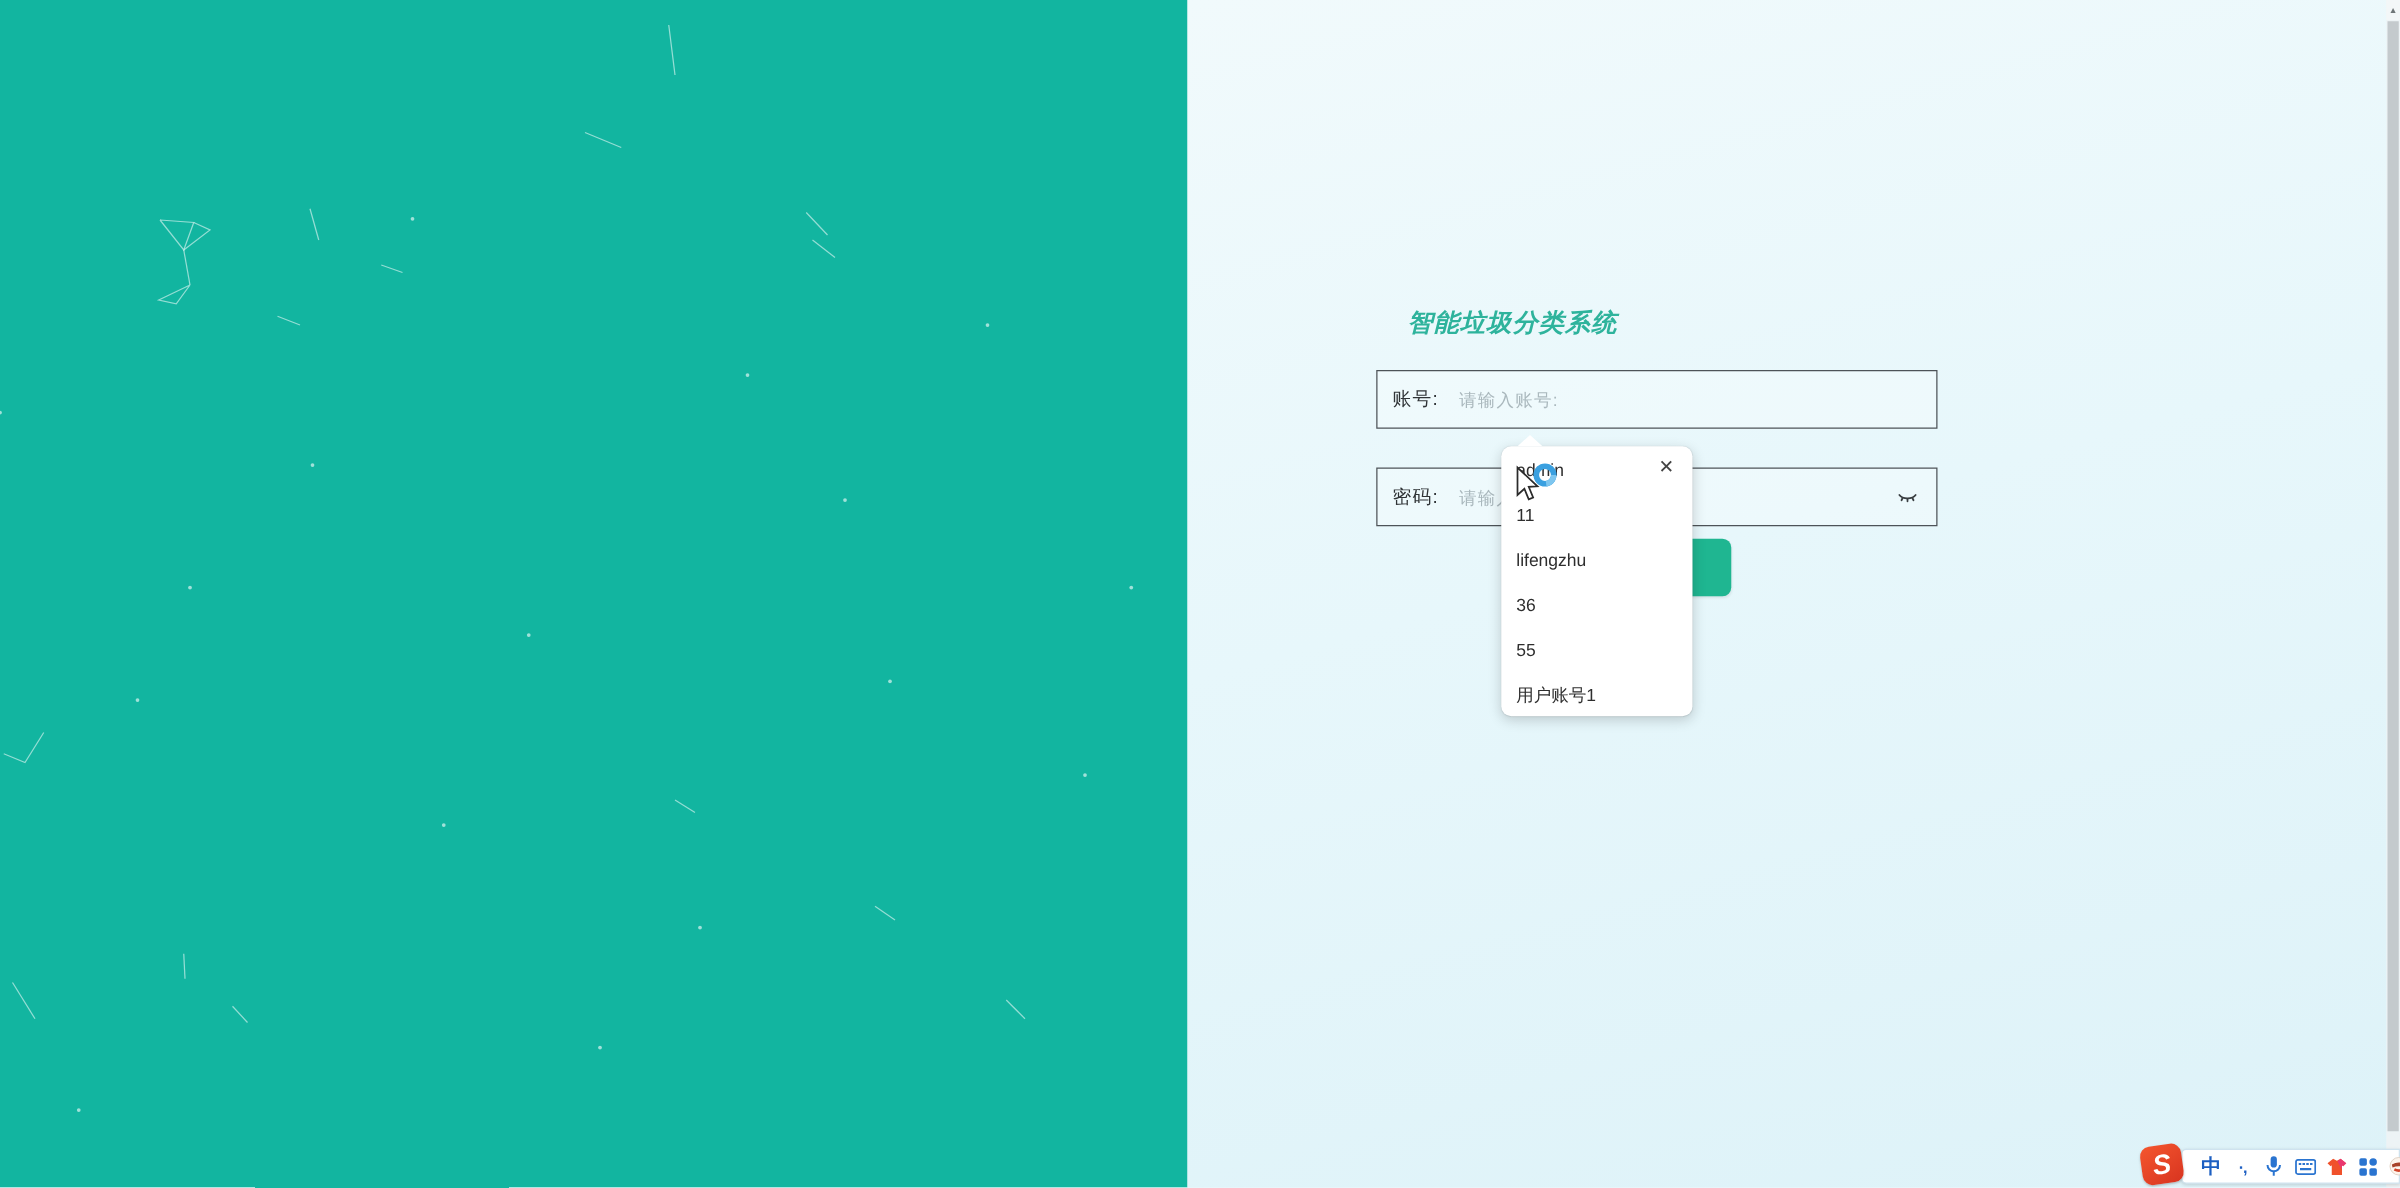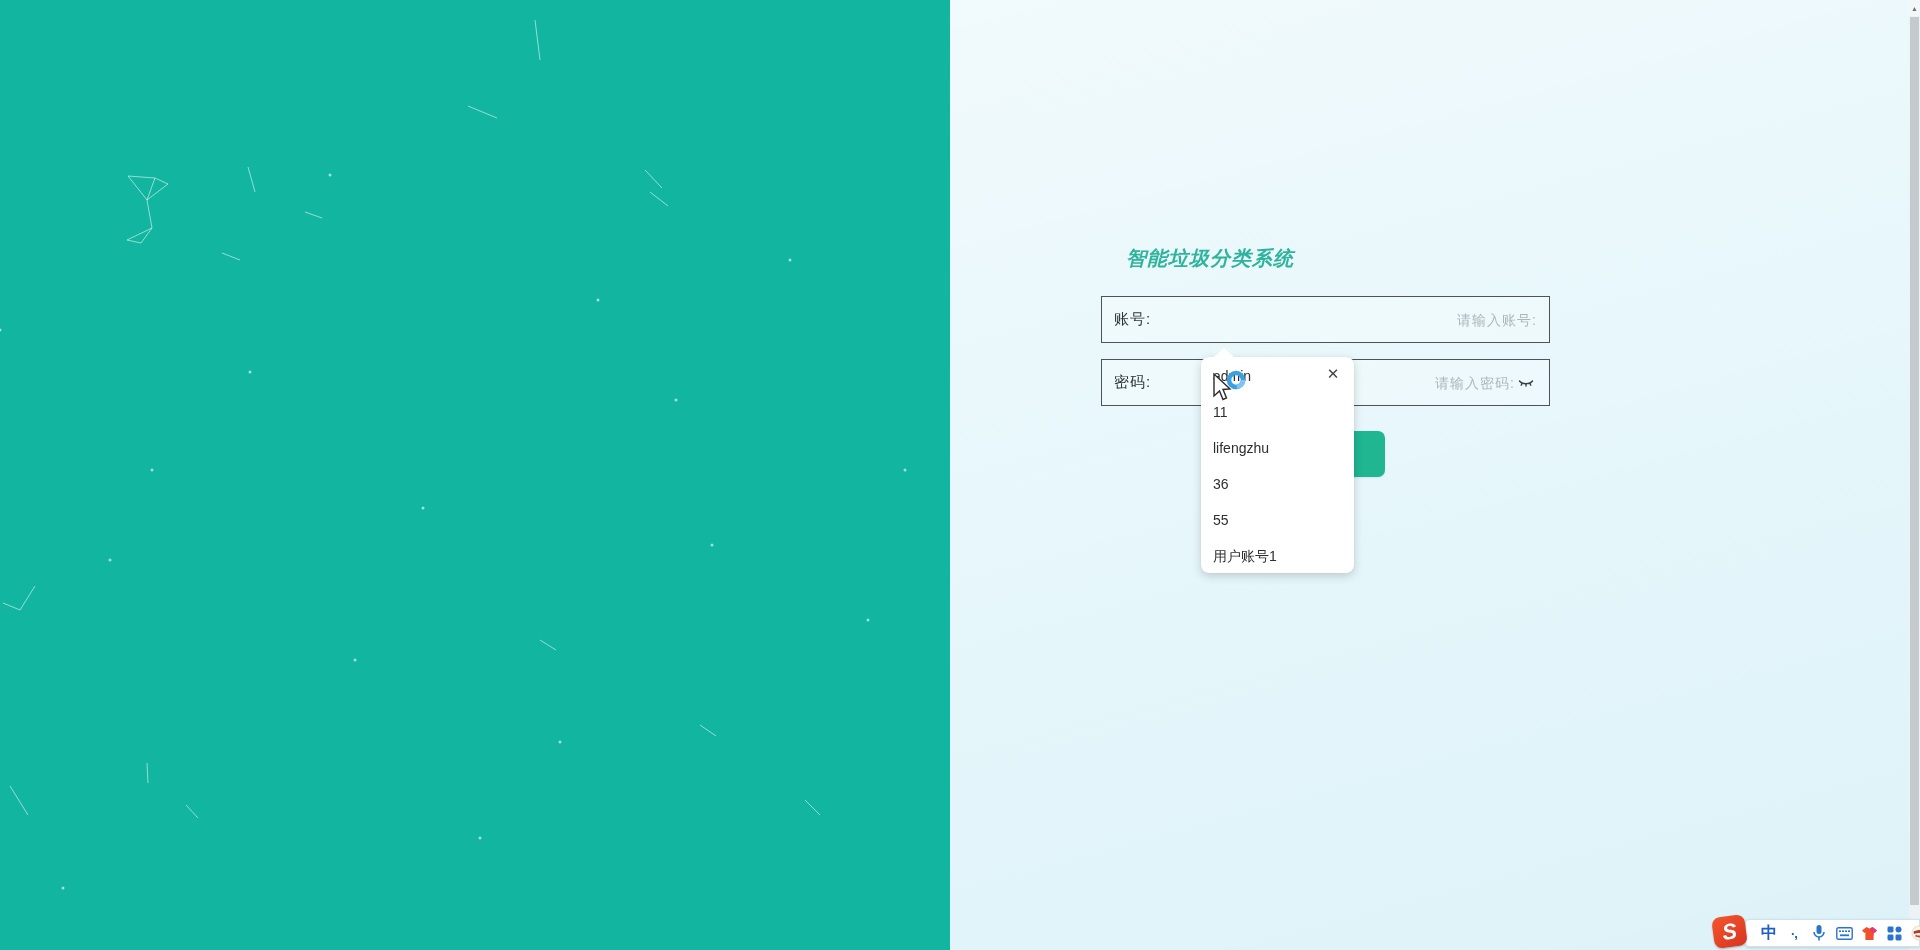--- a/index.html
+++ b/index.html
@@ -23,30 +23,29 @@
   .page-title {
     position: absolute; left: 1126px; top: 245px;
     font-size: 20px; font-weight: bold; color: #2eb39c; letter-spacing: 1px; font-style: italic;
   }
   .field {
     position: absolute; left: 1101px; width: 449px; height: 47px;
     border: 1px solid #4d5358; background: rgba(255,255,255,0.25);
     display: flex; align-items: center; padding: 0 12px;
   }
   .field.account { top: 296px; }
-  .field.password { top: 359px; }
+  .field.password { top: 374px; }
   .field .field-label {
     font-size: 15px; color: #2f3336; font-weight: 500;
     letter-spacing: 1px; margin-right: 16px; white-space: nowrap;
   }
   .field input {
     flex: 1; border: none; outline: none; background: transparent;
     font-size: 14px; color: #333; height: 100%;
     font-family: "Liberation Sans", "DejaVu Sans", sans-serif;
-    text-align: right;
   }
   .field input::placeholder { color: #aab8bd; letter-spacing: 1px; }
   .eye-toggle {
     width: 22px; height: 22px; display: flex; align-items: center; justify-content: center;
     cursor: pointer; flex: none;
   }
 
   .login-button {
     position: absolute; left: 1265px; top: 431px; width: 120px; height: 46px;
     background: #1fb691; border: none; border-radius: 7px; z-index: 4; cursor: pointer;

